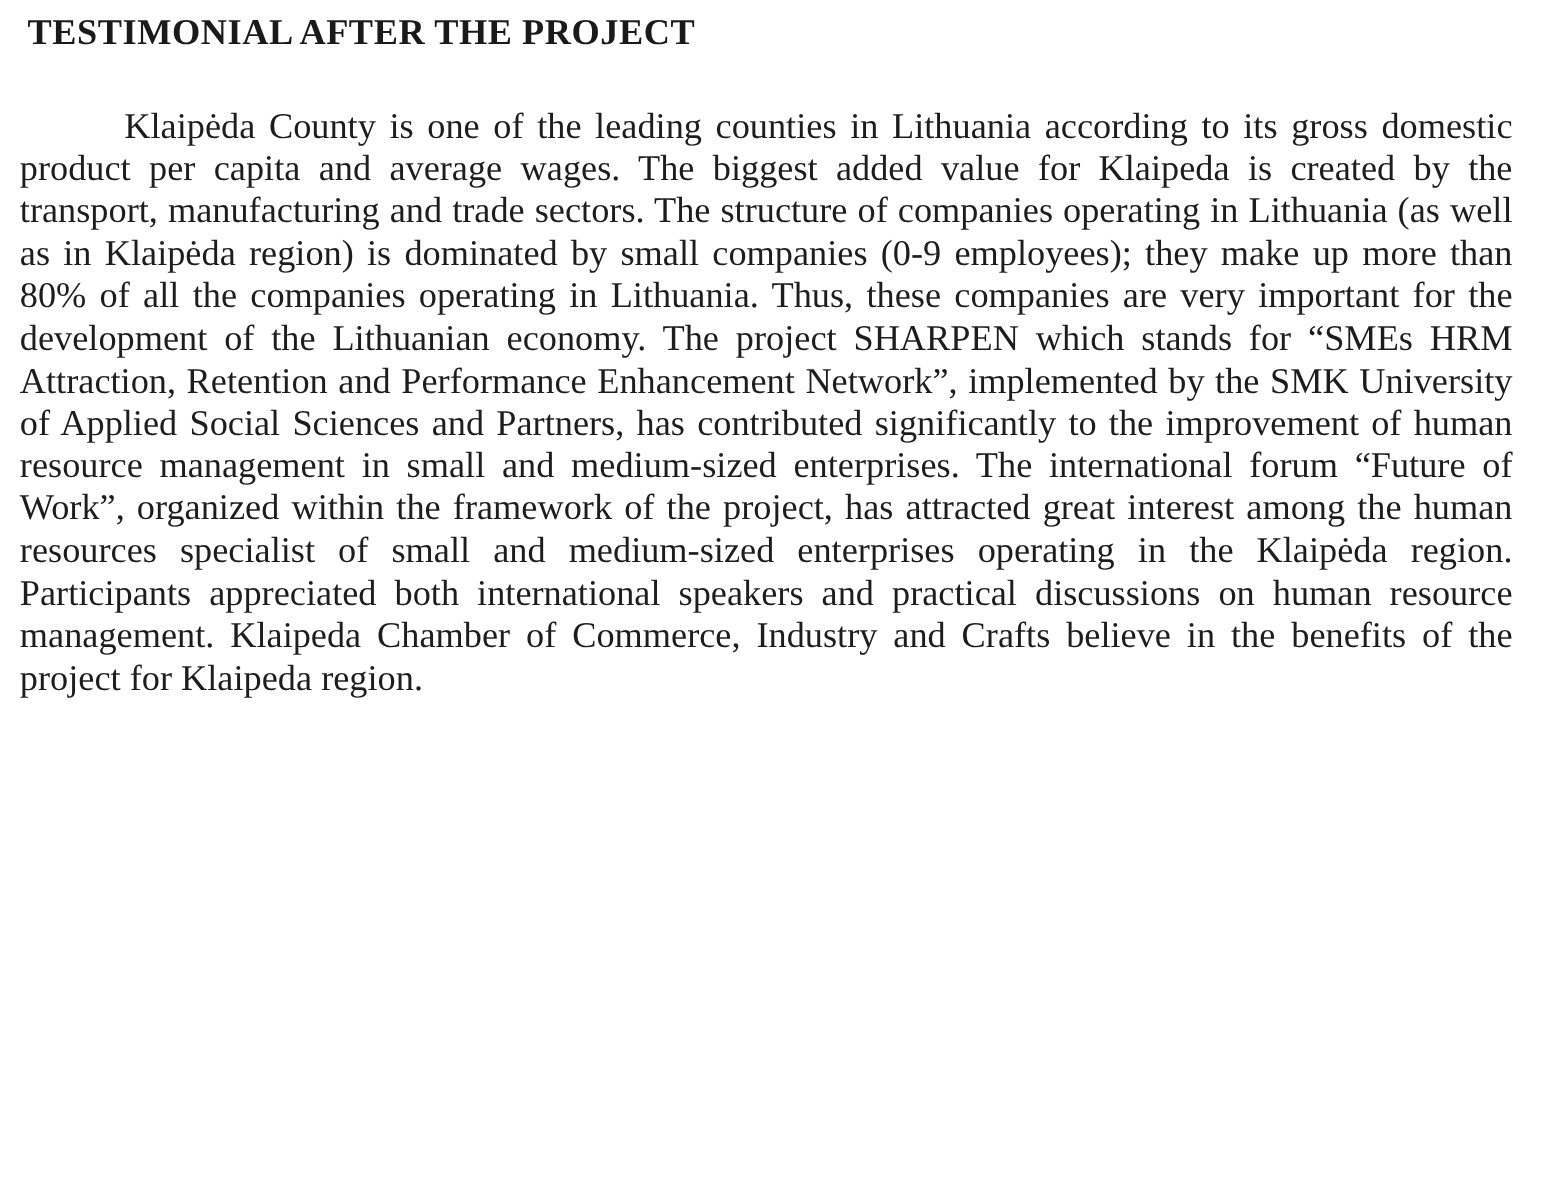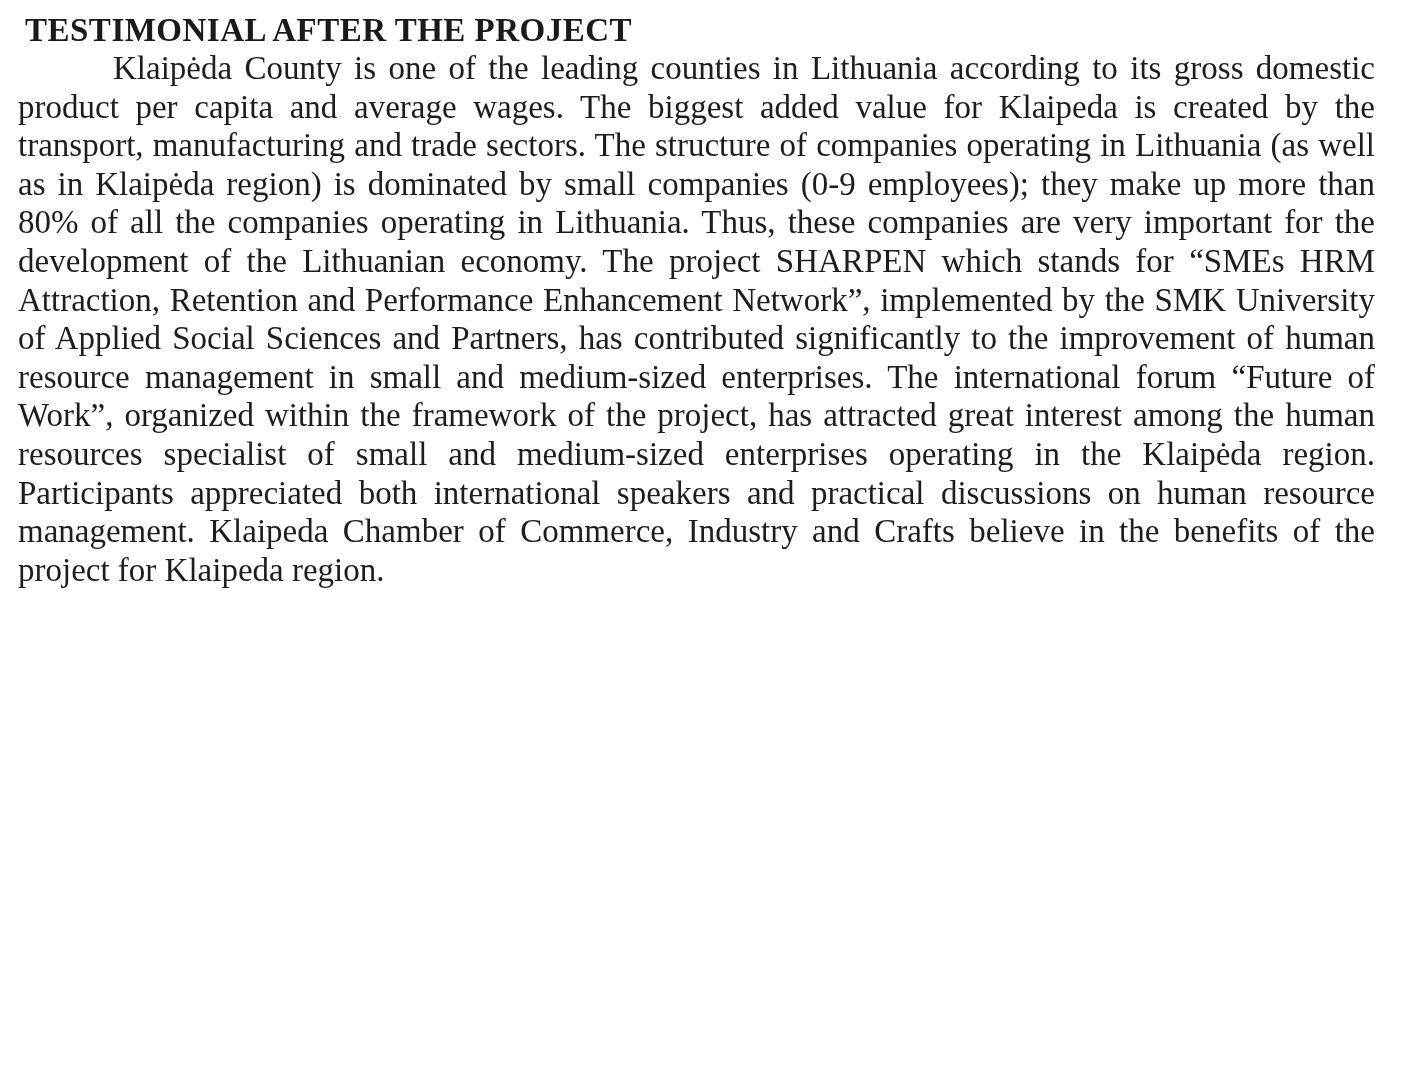--- a/index.html
+++ b/index.html
@@ -27,21 +27,21 @@
     color: #1a1a1c;
   }
   .para {
     font-size: 33px;
     line-height: 38.6px;
     text-align: justify;
     text-indent: 95px;
     color: #1d1d1f;
   }
   .para-intro { margin-top: 34px; }
-  .para-body  { }
+  .para-body  { margin-top: 47px; }
   .role-label {
     position: absolute;
     left: 18px;
     top: 1006px;
     font-size: 33px;
     white-space: nowrap;
     color: #1d1d1f;
   }
   .name-label {
     position: absolute;

